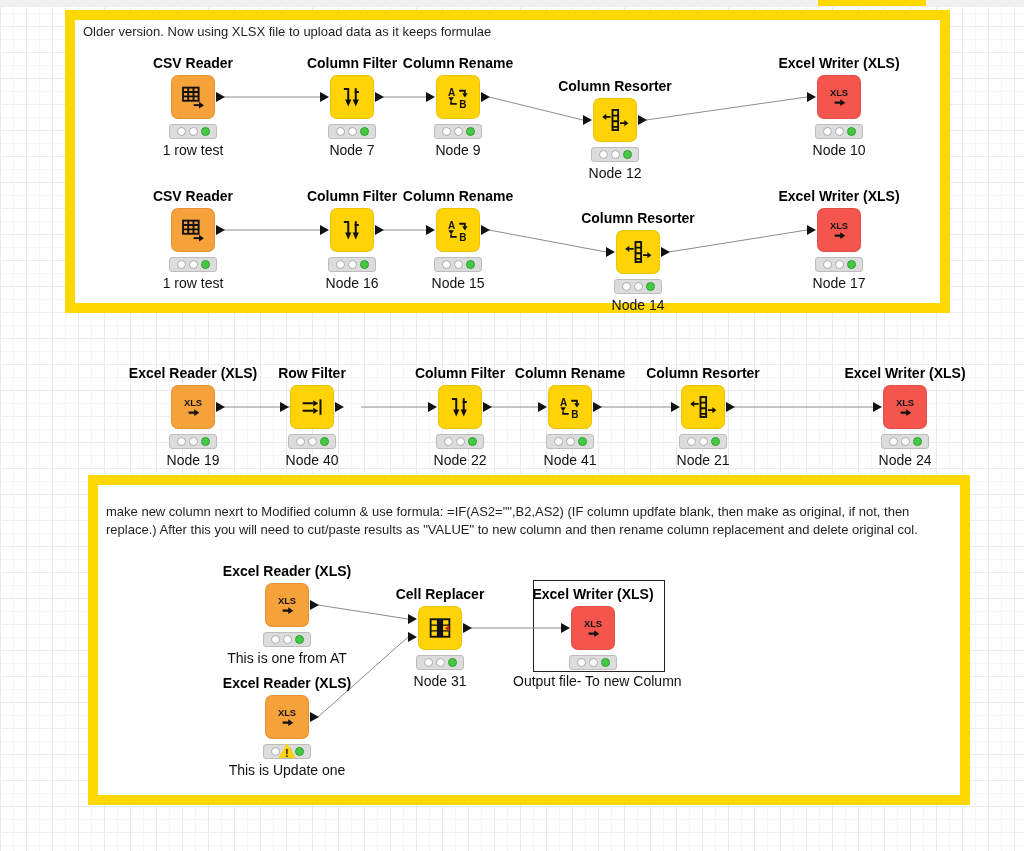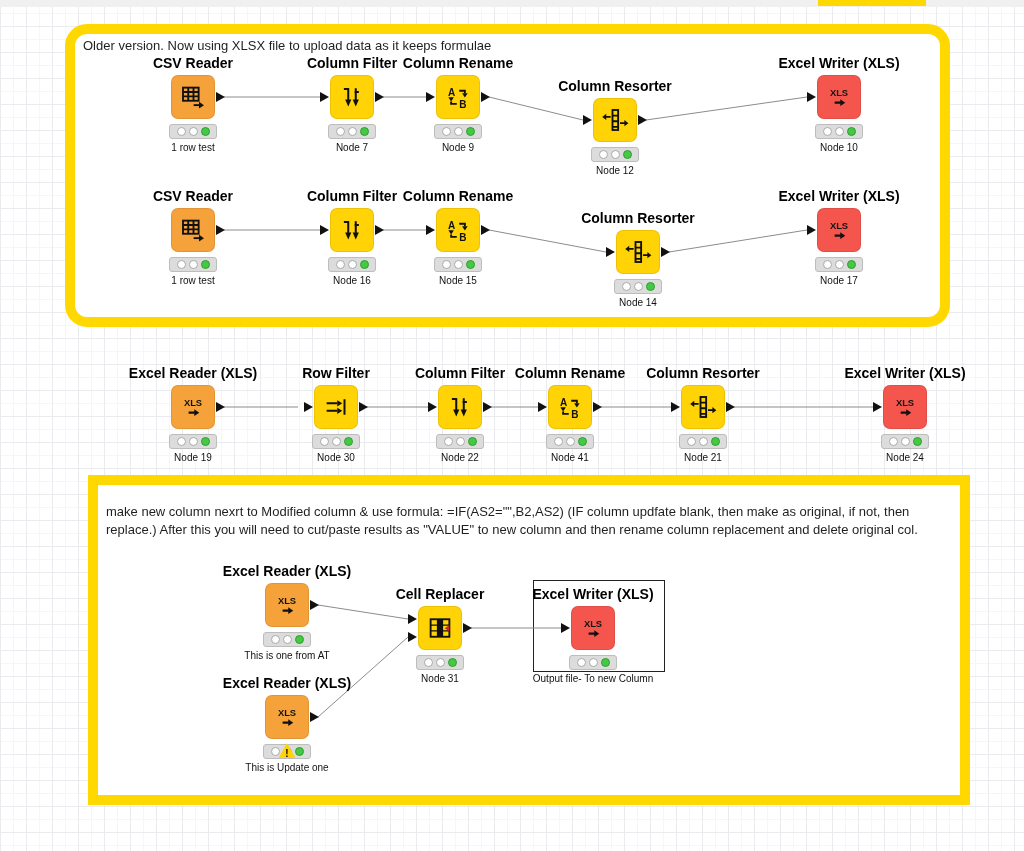--- a/index.html
+++ b/index.html
@@ -9,21 +9,21 @@
       linear-gradient(#e9ebef 1px, transparent 1px),
       linear-gradient(90deg,#e9ebef 1px, transparent 1px),
       linear-gradient(#f5f6f8 1px, transparent 1px),
       linear-gradient(90deg,#f5f6f8 1px, transparent 1px);
     background-size:26px 26px,26px 26px,13px 13px,13px 13px;
   }
   #top-strip{position:absolute;left:0;top:0;width:1024px;height:7px;background:#f0f0f0;z-index:0;}
   #top-yellow-frag{position:absolute;left:818px;top:0;width:108px;height:6px;background:#ffd800;z-index:1;}
   .note{position:absolute;background:#fff;border:10px solid #ffd800;box-sizing:border-box;
         color:#1f1f1f;font-size:13px;line-height:1.4;z-index:1;}
-  #note-top{left:65px;top:24px;width:885px;height:303px;padding:3px 8px;border-radius:22px;}
+  #note-top{left:65px;top:10px;width:885px;height:303px;padding:3px 8px;}
   #note-bottom{left:88px;top:475px;width:882px;height:330px;padding:18px 8px;}
   #selection-rect{position:absolute;left:533px;top:580px;width:130px;height:90px;
         border:1px solid #222;z-index:2;}
   #edges{position:absolute;left:0;top:0;z-index:2;pointer-events:none;}
   .node-wrap{position:absolute;width:160px;z-index:3;text-align:center;}
   .node-title{font-weight:bold;font-size:14px;color:#000;height:17px;white-space:nowrap;}
   .node-body{position:relative;width:44px;height:44px;margin:3px auto 0;border-radius:7px;
         display:flex;align-items:center;justify-content:center;box-shadow:0 0 0 1px rgba(0,0,0,0.08) inset;}
   .node-body svg{width:30px;height:30px;display:block;}
   .port{position:absolute;width:0;height:0;border-top:5px solid transparent;
@@ -32,21 +32,21 @@
   .port-out{right:-10px;top:50%;transform:translateY(-50%);}
   .port-in.p0{top:13px;} .port-in.p1{top:31px;}
   .traffic{position:relative;width:46px;height:13px;margin:5px auto 0;background:#dcdcdc;
         border:1px solid #bdbdbd;border-radius:3px;display:flex;gap:3px;
         align-items:center;justify-content:center;}
   .traffic i{width:9px;height:9px;border-radius:50%;background:#fff;border:1px solid #a9a9a9;box-sizing:border-box;}
   .traffic i.on{border-color:#2f9e2f;}
   .warn{position:absolute;left:50%;top:50%;transform:translate(-50%,-56%);width:17px;height:15px;
         clip-path:polygon(50% 0,100% 100%,0 100%);display:flex;align-items:flex-end;
         justify-content:center;font-size:10px;font-weight:bold;color:#000;line-height:1.1;}
-  .node-label{font-size:10px;color:#111;margin-top:3px;white-space:nowrap;}
+  .node-label{font-size:14px;color:#111;margin-top:3px;white-space:nowrap;}
 </style>
 </head>
 <body>
 
 <div id="canvas">
   <div id="top-strip"></div>
   <div id="top-yellow-frag"></div>
 
   <div id="note-top" class="note">
     <span>Older version. Now using XLSX file to upload data as it keeps formulae</span>
@@ -306,41 +306,41 @@
           </svg>
         </span>
       </div>
       <div class="traffic">
         <i></i>
         <i></i>
         <i class="on" style="background: rgb(69, 201, 69);"></i>
       </div>
       <div class="node-label">Node 19</div>
     </div>
-    <div class="node-wrap" style="left: 256px; top: 365px;">
+    <div class="node-wrap" style="left: 232px; top: 365px;">
       <div class="node-title">Row Filter</div>
       <div class="node-body" style="background: rgb(255, 211, 5);">
         <span class="port port-in"></span>
         <span class="port port-out"></span>
         <span>
           <svg viewBox="0 0 24 24">
             <g stroke="#111" stroke-width="1.6" fill="none">
               <path d="M4.5 9h8.5M4.5 15h8.5M18.8 5.8v6.4M18.8 11.8v6.4"></path>
             </g>
             <polygon points="13,6.5 13,11.5 17,9" fill="#111"></polygon>
             <polygon points="13,12.5 13,17.5 17,15" fill="#111"></polygon>
           </svg>
         </span>
       </div>
       <div class="traffic">
         <i></i>
         <i></i>
         <i class="on" style="background: rgb(69, 201, 69);"></i>
       </div>
-      <div class="node-label">Node 30</div>
+      <div class="node-label">Node 40</div>
     </div>
     <div class="node-wrap" style="left: 380px; top: 365px;">
       <div class="node-title">Column Filter</div>
       <div class="node-body" style="background: rgb(255, 211, 5);">
         <span class="port port-in"></span>
         <span class="port port-out"></span>
         <span>
           <svg viewBox="0 0 24 24">
             <g stroke="#111" stroke-width="1.6" fill="none">
               <path d="M9 5v10M15 5v10M5.5 5.5h4M14 8h3.5"></path>

